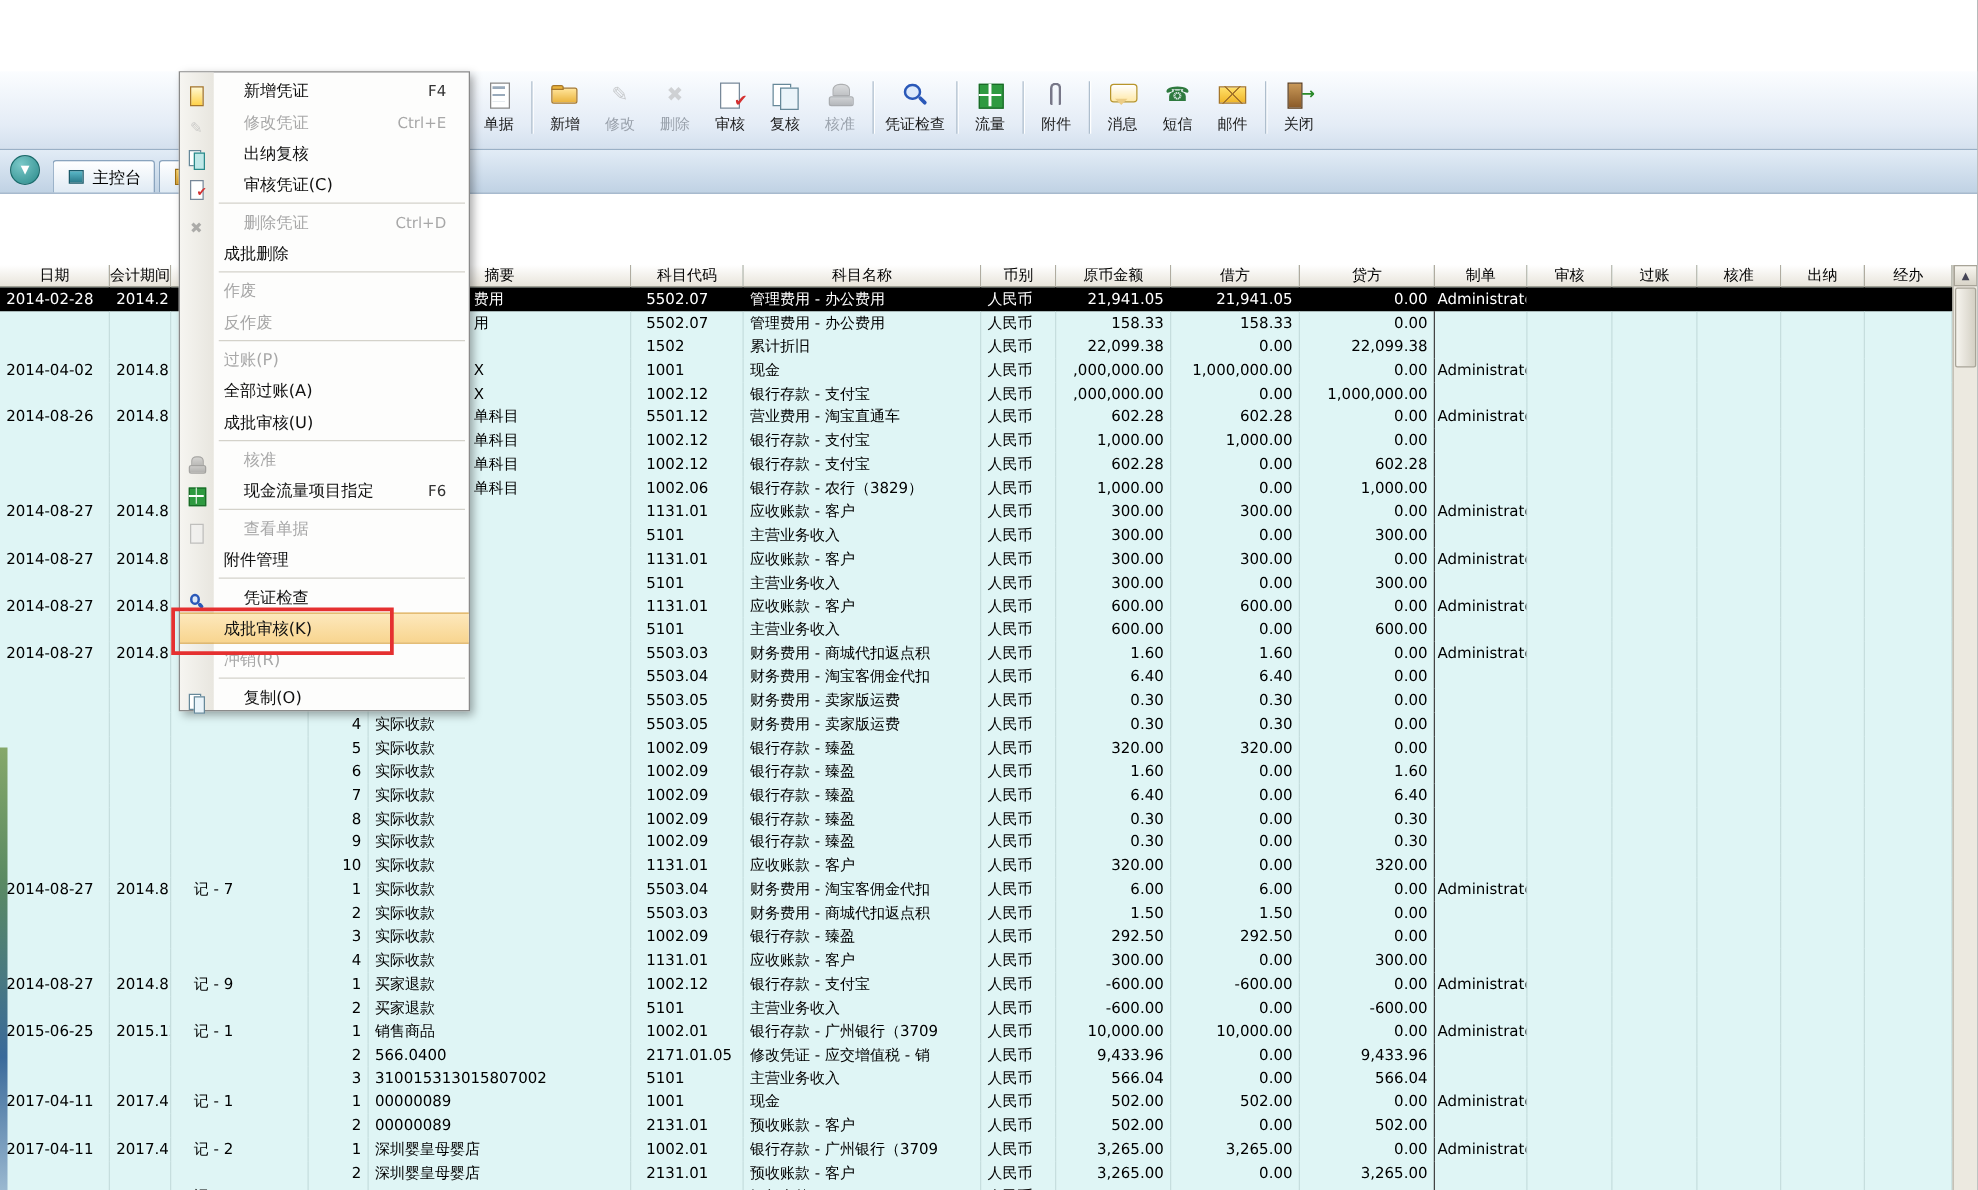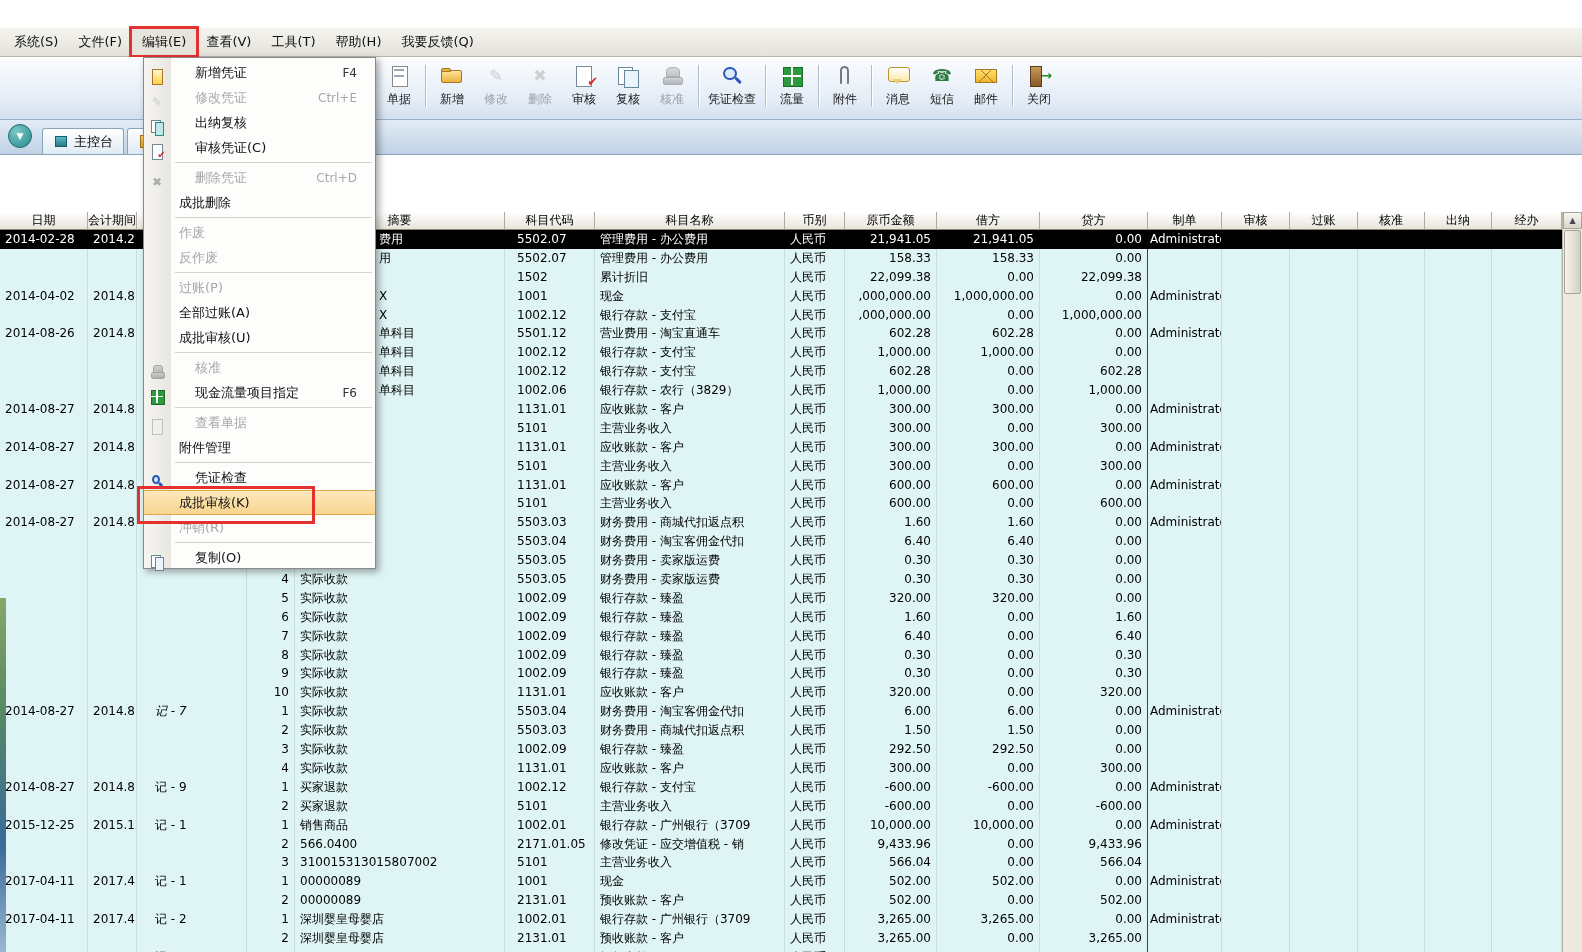--- a/index.html
+++ b/index.html
@@ -161,29 +161,20 @@
   .ii-view-bill-icon::before{content:"";position:absolute;left:20%;top:5%;width:54%;height:85%;background:#f2f2f2;border:1px solid #999}
   .ii-console-icon::before{content:"";position:absolute;inset:14%;background:linear-gradient(#5ab8c8,#2a7a8a);border:1px solid #1a5a6a}
   .ii-book-icon::before{content:"";position:absolute;inset:12%;background:linear-gradient(#ffd86a,#e0a020);border:1px solid #a07010}
 </style>
 </head>
 <body>
 
 <div id="screen">
 
 
-  <div class="menubar" id="menubar">
-      <div class="mitem">系统(S)</div>
-      <div class="mitem">文件(F)</div>
-      <div class="mitem open">编辑(E)</div>
-      <div class="mitem">查看(V)</div>
-      <div class="mitem">工具(T)</div>
-      <div class="mitem">帮助(H)</div>
-      <div class="mitem">我要反馈(Q)</div>
-    </div>
 
   <div class="toolbar">
     <div class="tbgroup" id="tb-main">
         <div class="tbtn">
           <span class="ic icl ii-bill-icon"></span>
           <span class="tlabel">单据</span>
         </div>
         <div class="tsep"></div>
         <div class="tbtn">
           <span class="ic icl ii-new-icon"></span>
@@ -752,21 +743,21 @@
           <div class="gc p-maker" style="width: 74px;"></div>
           <div class="gc" style="width: 68px;"></div>
           <div class="gc" style="width: 68px;"></div>
           <div class="gc" style="width: 67px;"></div>
           <div class="gc" style="width: 67px;"></div>
           <div class="gc" style="width: 70px;"></div>
         </div>
         <div class="grow">
           <div class="gc" style="width: 88px;">2014-08-27</div>
           <div class="gc" style="width: 49px;">2014.8</div>
-          <div class="gc p-voucher" style="width: 110px; font-style: italic;">记 - 7</div>
+          <div class="gc p-voucher" style="width: 110px;">记 - 7</div>
           <div class="gc ar" style="width: 48px;">1</div>
           <div class="gc" style="width: 210px;">实际收款</div>
           <div class="gc p-code" style="width: 90px;">5503.04</div>
           <div class="gc" style="width: 190px;">财务费用 - 淘宝客佣金代扣</div>
           <div class="gc" style="width: 60px;">人民币</div>
           <div class="gc ar" style="width: 92px;">6.00</div>
           <div class="gc ar" style="width: 103px;">6.00</div>
           <div class="gc ar bdk" style="width: 108px;">0.00</div>
           <div class="gc p-maker" style="width: 74px;">Administrator</div>
           <div class="gc" style="width: 68px;"></div>
@@ -864,21 +855,21 @@
           <div class="gc ar" style="width: 103px;">0.00</div>
           <div class="gc ar bdk" style="width: 108px;">-600.00</div>
           <div class="gc p-maker" style="width: 74px;"></div>
           <div class="gc" style="width: 68px;"></div>
           <div class="gc" style="width: 68px;"></div>
           <div class="gc" style="width: 67px;"></div>
           <div class="gc" style="width: 67px;"></div>
           <div class="gc" style="width: 70px;"></div>
         </div>
         <div class="grow">
-          <div class="gc" style="width: 88px;">2015-12-25</div>
+          <div class="gc" style="width: 88px;">2015-06-25</div>
           <div class="gc" style="width: 49px;">2015.12</div>
           <div class="gc p-voucher" style="width: 110px;">记 - 1</div>
           <div class="gc ar" style="width: 48px;">1</div>
           <div class="gc" style="width: 210px;">销售商品</div>
           <div class="gc p-code" style="width: 90px;">1002.01</div>
           <div class="gc" style="width: 190px;">银行存款 - 广州银行（3709</div>
           <div class="gc" style="width: 60px;">人民币</div>
           <div class="gc ar" style="width: 92px;">10,000.00</div>
           <div class="gc ar" style="width: 103px;">10,000.00</div>
           <div class="gc ar bdk" style="width: 108px;">0.00</div>

